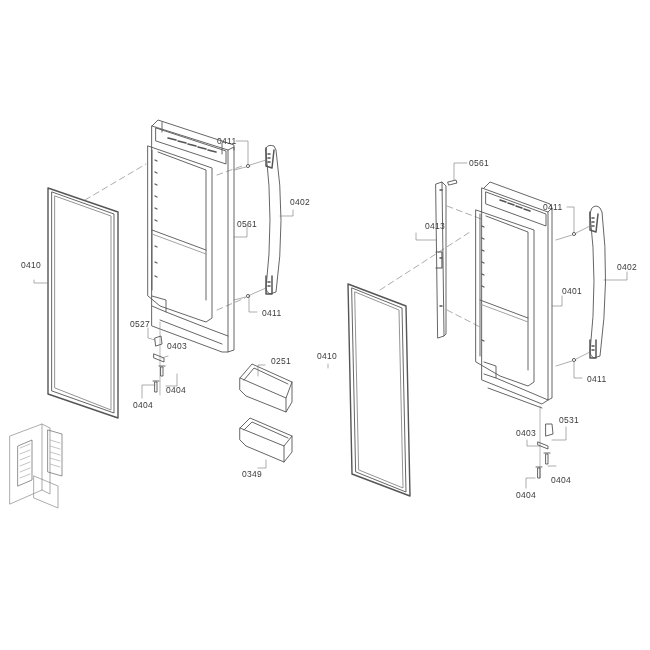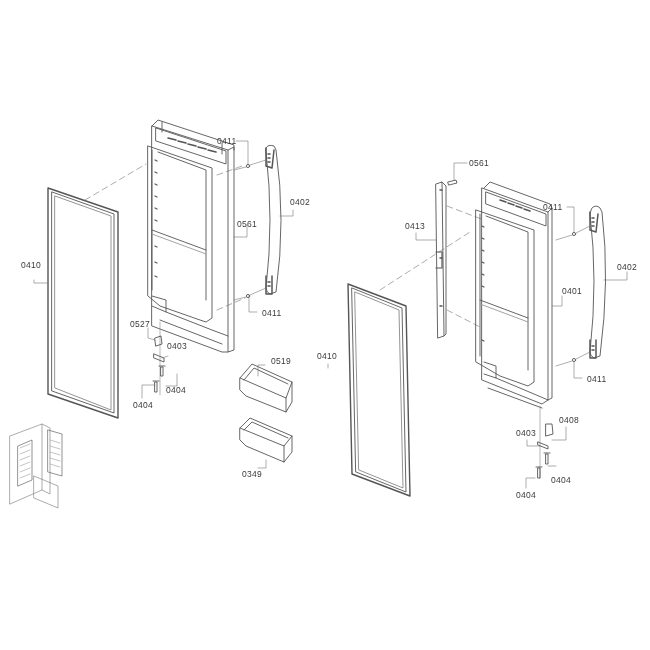--- a/index.html
+++ b/index.html
@@ -202,27 +202,27 @@
 <div class="lbl" style="left:217px;top:136px">0411</div>
 <div class="lbl" style="left:290px;top:197px">0402</div>
 <div class="lbl" style="left:237px;top:219px">0561</div>
 <div class="lbl" style="left:21px;top:260px">0410</div>
 <div class="lbl" style="left:262px;top:308px">0411</div>
 <div class="lbl" style="left:130px;top:319px">0527</div>
 <div class="lbl" style="left:167px;top:341px">0403</div>
 <div class="lbl" style="left:166px;top:385px">0404</div>
 <div class="lbl" style="left:133px;top:400px">0404</div>
 
-<div class="lbl" style="left:271px;top:356px">0519</div>
+<div class="lbl" style="left:271px;top:356px">0251</div>
 <div class="lbl" style="left:242px;top:469px">0349</div>
 
 <div class="lbl" style="left:469px;top:158px">0561</div>
-<div class="lbl" style="left:405px;top:221px">0413</div>
+<div class="lbl" style="left:425px;top:221px">0413</div>
 <div class="lbl" style="left:543px;top:202px">0411</div>
 <div class="lbl" style="left:617px;top:262px">0402</div>
 <div class="lbl" style="left:562px;top:286px">0401</div>
 <div class="lbl" style="left:317px;top:351px">0410</div>
 <div class="lbl" style="left:587px;top:374px">0411</div>
-<div class="lbl" style="left:559px;top:415px">0408</div>
+<div class="lbl" style="left:559px;top:415px">0531</div>
 <div class="lbl" style="left:516px;top:428px">0403</div>
 <div class="lbl" style="left:551px;top:475px">0404</div>
 <div class="lbl" style="left:516px;top:490px">0404</div>
 </div>
 
 </body></html>

